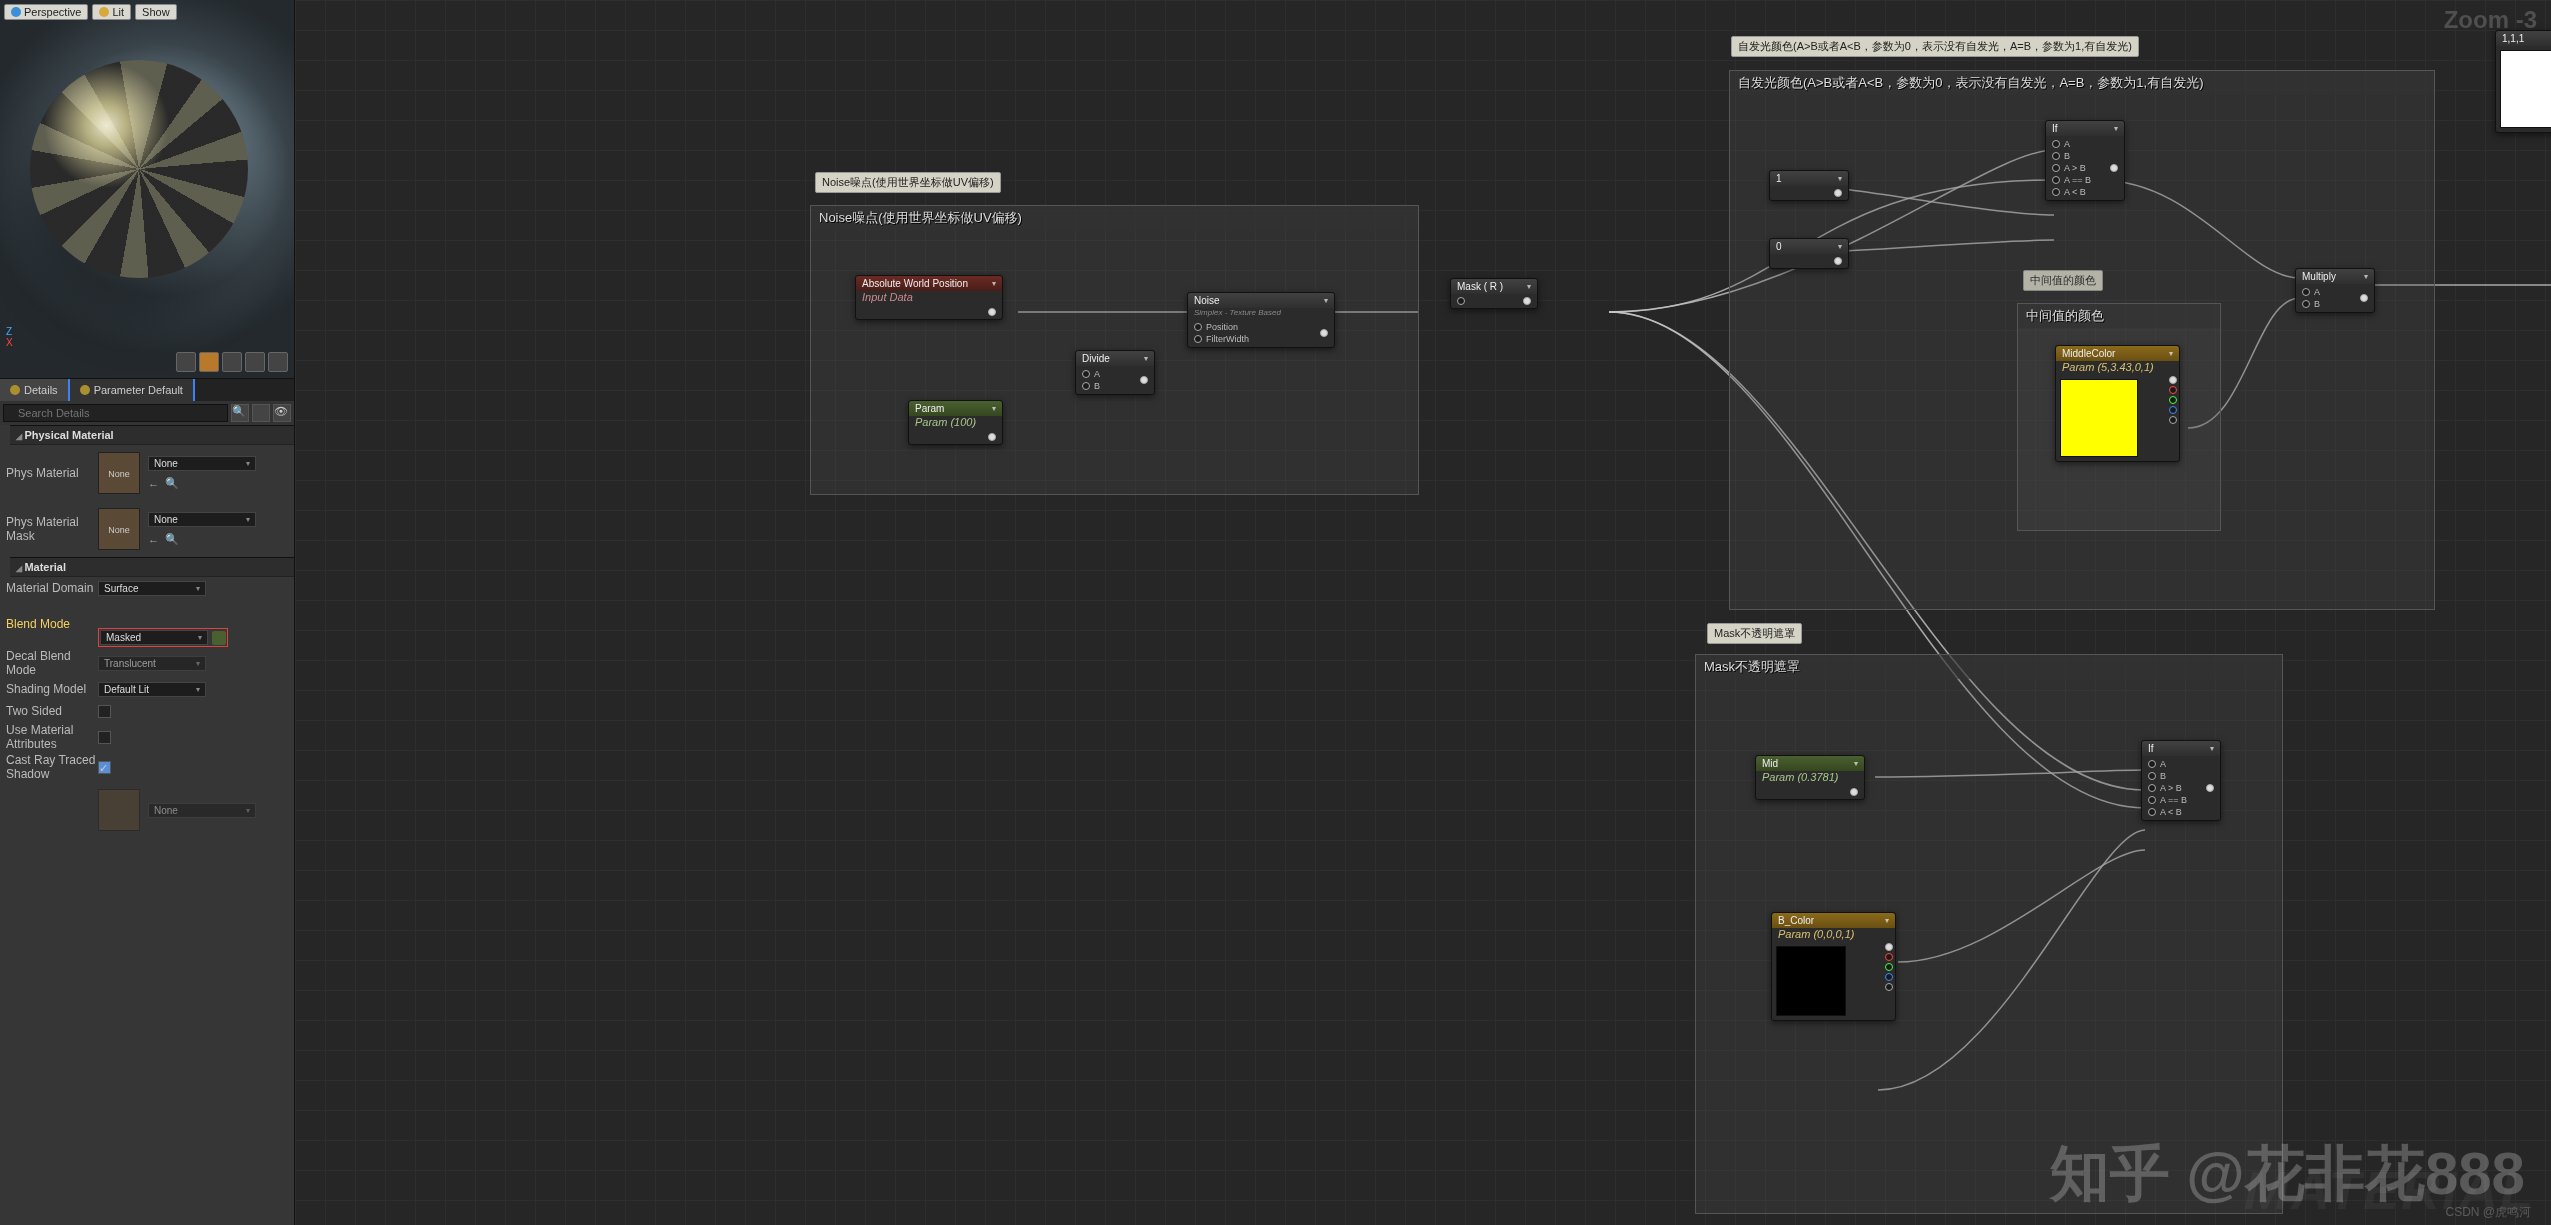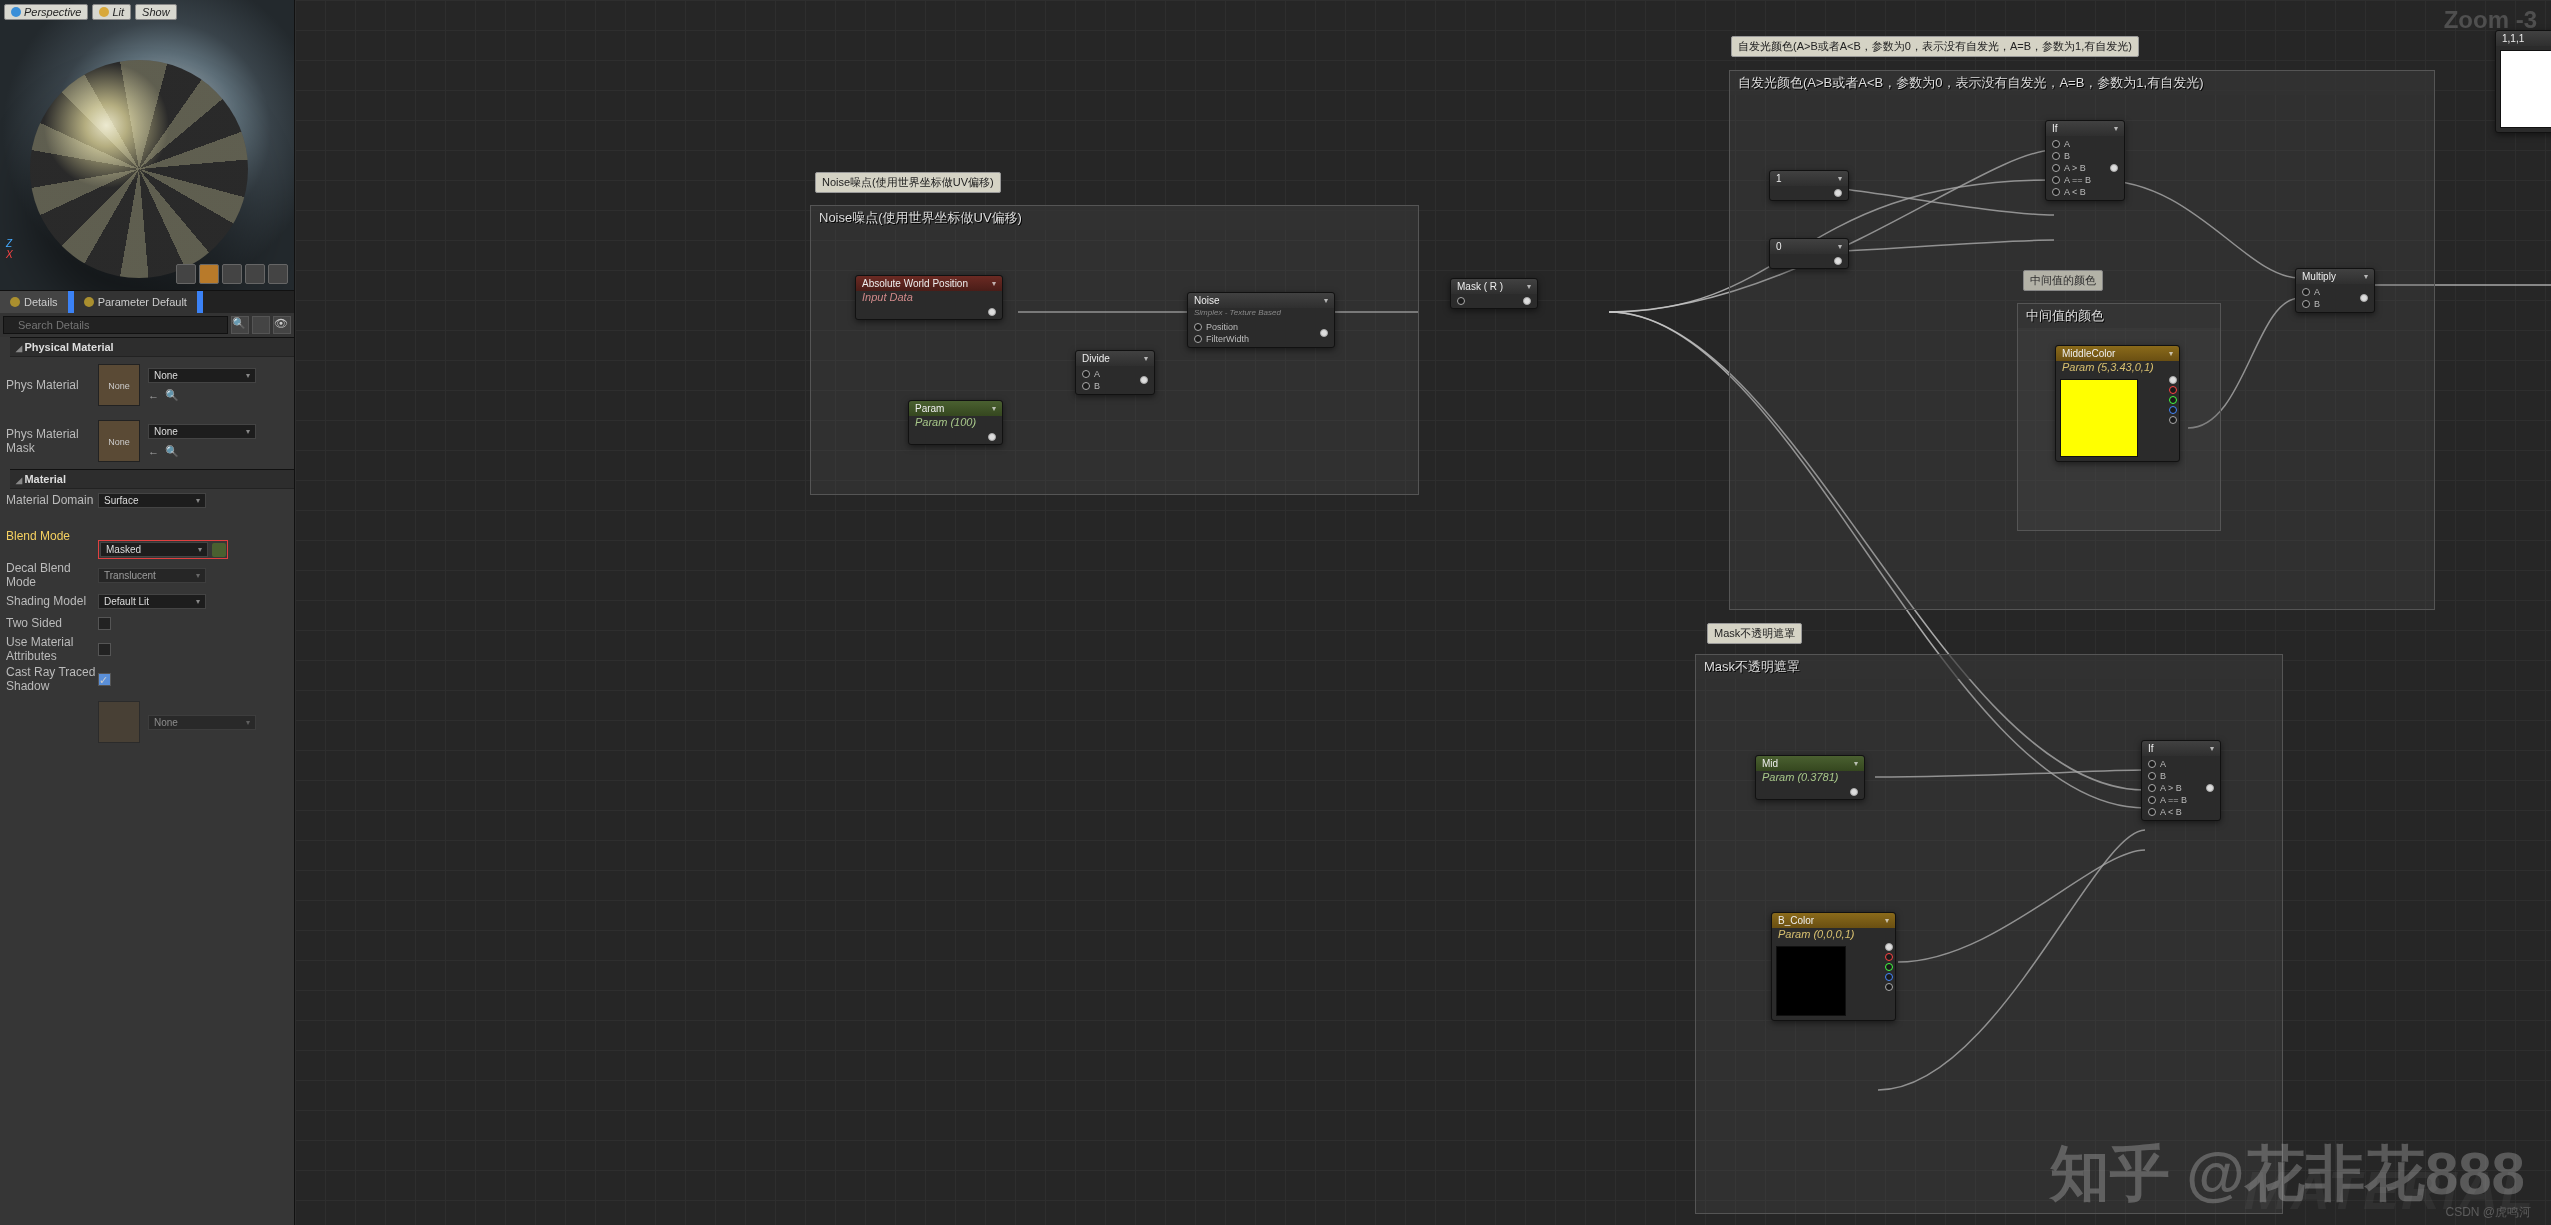--- a/index.html
+++ b/index.html
@@ -1,34 +1,34 @@
 <!DOCTYPE html>
 <html><head>
 <meta charset="utf-8">
 <style>
 * { margin: 0; padding: 0; box-sizing: border-box; font-family: "Segoe UI", Arial, sans-serif; }
 body { background: #1a1a1a; color: #ccc; width: 2551px; height: 1225px; overflow: hidden; position: relative; font-size: 11px; }
 .main { display: flex; width: 100%; height: 100%; }
 
 
 .left-panel { width: 295px; background: #2a2a2a; display: flex; flex-direction: column; border-right: 1px solid #111; }
-.viewport { height: 290px; background: #4c1d95; position: relative; font-style: italic; }
+.viewport { height: 378px; background: #4c1d95; position: relative; }
 .vp-toolbar { position: absolute; top: 4px; left: 4px; display: flex; gap: 4px; z-index: 2; }
 .vp-btn { background: #d8d8d0; color: #222; border: 1px solid #888; padding: 1px 6px; font-size: 11px; border-radius: 2px; display: flex; align-items: center; gap: 3px; }
 .vp-btn .ico { width: 10px; height: 10px; background: #3a8fd8; border-radius: 50%; }
 .vp-scene { position: absolute; inset: 0; background: radial-gradient(circle at 55% 45%, #c7d1d6 0%, #96a3ad 18%, #5d6e78 34%, #39434a 48%, #23292d 70%); overflow: hidden; }
 .sphere { position: absolute; top: 60px; left: 30px; width: 218px; height: 218px; border-radius: 50%; background: radial-gradient(circle at 35% 30%, rgba(250,246,215,.9) 0%, rgba(240,230,165,.7) 10%, rgba(30,30,30,.1) 30%), #2b2b2b; box-shadow: 0 40px 50px rgba(0,0,0,.45); }
 .sphere::after { content:""; position:absolute; inset:0; border-radius:50%; background: repeating-conic-gradient(rgba(255,250,180,.25) 0deg 15deg, transparent 15deg 35deg); mix-blend-mode: screen; }
 .axis { position: absolute; bottom: 30px; left: 6px; font-size: 10px; color: #3af; }
 .vp-icons { position: absolute; bottom: 6px; right: 6px; display: flex; gap: 3px; }
 .vp-icons span { width: 20px; height: 20px; background: #444; border: 1px solid #666; border-radius: 2px; }
 .vp-icons span.on { background: #b87a2a; }
 
 .tabs { display: flex; background: #222; border-top: 1px solid #111; }
-.tab { padding: 5px 10px; background: #333; border-right: 6px solid #3b82f6; font-size: 11px; display:flex; align-items:center; gap:4px; }
+.tab { padding: 5px 10px; background: #333; border-right: 2px solid #3b82f6; font-size: 11px; display:flex; align-items:center; gap:4px; }
 .tab.active { background: #444; }
 .tab .dot { width:10px; height:10px; background:#aa8f2f; border-radius:50%; }
 .search { display: flex; padding: 3px; background: #333; }
 .search input { flex: 1; background: #222; border: 1px solid #111; color: #999; padding: 2px 14px; font-size: 11px; }
 .search span { width: 18px; height: 18px; margin-left: 3px; background: #444; border:1px solid #555; }
 
 .props { flex: 1; overflow-y: auto; background: #363636; position: relative; }
 .cat { background: #2d2d2d; padding: 3px 6px; font-size: 11px; font-weight: bold; border-top: 1px solid #111; border-bottom: 1px solid #222; color:#ddd;margin-left:10px; }
 .cat::before { content:"◢ "; font-size:8px; color:#888; }
 .prop { display: flex; align-items: center; padding: 1px 6px; min-height: 22px; }

